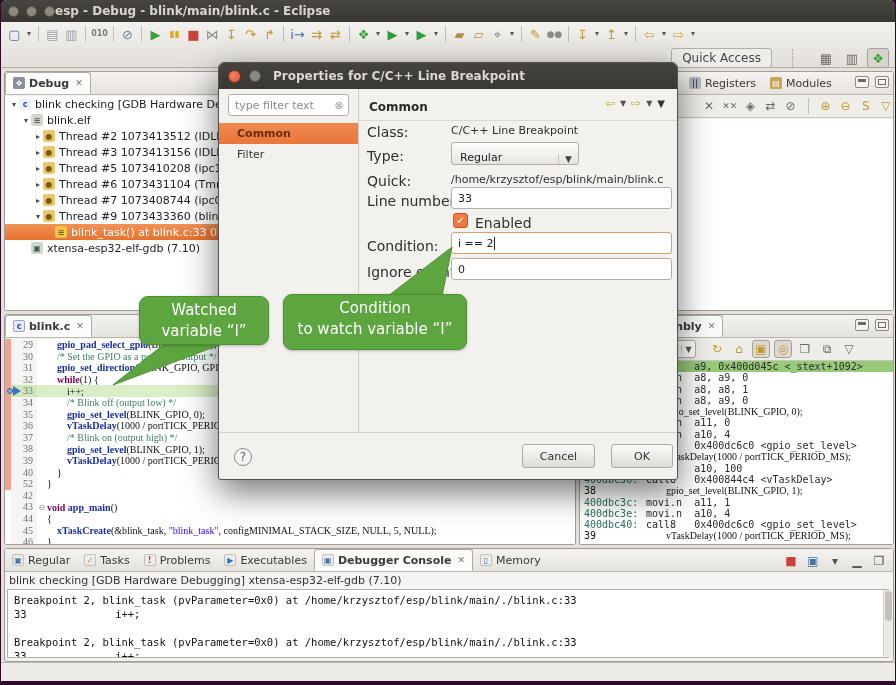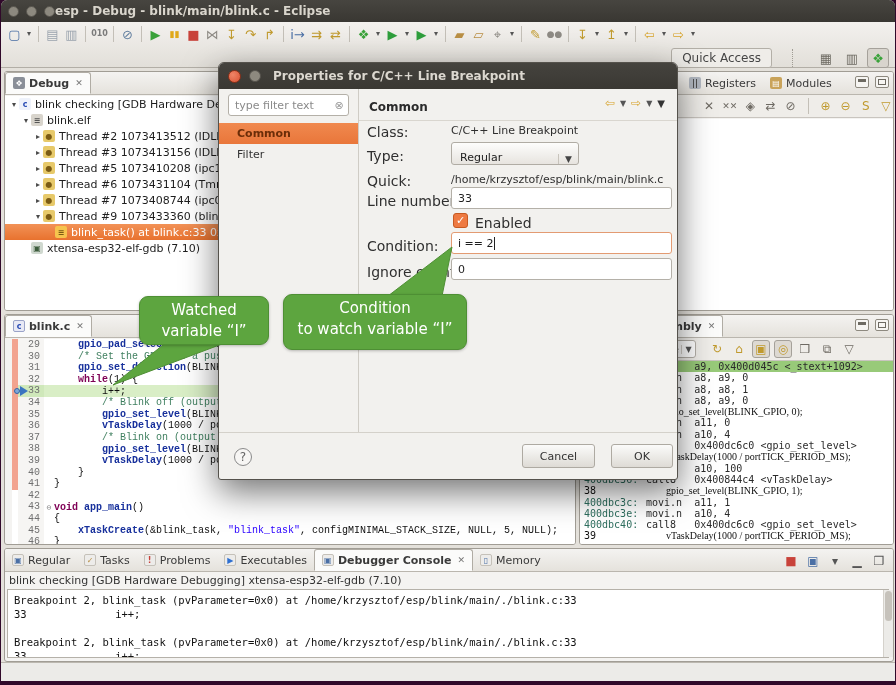--- a/index.html
+++ b/index.html
@@ -38,21 +38,21 @@
   .ticon { width:12px; height:12px; border-radius:2px; display:inline-flex; align-items:center; justify-content:center; font-size:8px; font-weight:bold; color:#fff; }
 
   
   .tree { background:#fff; position:absolute; top:24px; bottom:0; left:0; right:0; overflow:hidden; }
   .trow { height:16px; display:flex; align-items:center; font-size:11px; color:#1e1e1e; white-space:nowrap; overflow:hidden; }
   .trow .arrow { width:10px; font-size:8px; color:#4a4a4a; text-align:center; flex:none; }
   .trow .nicon { flex:none; margin-right:4px; }
   .trow.selected { background:linear-gradient(#f29257,#e8722f); color:#fff; }
 
   
-  .edbody { position:absolute; top:24px; left:0; right:0; bottom:0; background:#fff; font-family:Liberation Mono, monospace; font-size:10px;margin-left:7px; }
+  .edbody { position:absolute; top:24px; left:0; right:0; bottom:0; background:#fff; font-family:Liberation Serif, serif; font-size:10px; }
   .cl { height:11.6px; display:flex; align-items:center; position:relative; }
   .cl .chg { width:6px; align-self:stretch; flex:none; }
   .cl.changed .chg { background:#f2a38f; }
   .cl .ln { width:26px; text-align:right; padding-right:4px; color:#707070; flex:none; background:#f6f5f3; align-self:stretch; line-height:11.6px; }
   .cl .fold { width:10px; flex:none; color:#8a8a8a; font-size:8px; text-align:center; }
   .cl pre { font-family:inherit; white-space:pre; }
   .cl.hl { background:#d9eec6; }
   .cl.hl .ln { background:#cfe8ba; }
   .kw { color:#7f0055; font-weight:bold; }
   .cmt { color:#3f7f5f; }
@@ -369,21 +369,21 @@
           <pre><span class="pl">        </span><span class="fn">vTaskDelay</span><span class="pl">(1000 / portTICK_PERIOD_MS);</span></pre>
         </div>
         <div class="cl changed">
           <span class="chg"></span>
           <span class="ln">40</span>
           <span class="fold"></span>
           <pre><span class="pl">    }</span></pre>
         </div>
         <div class="cl changed">
           <span class="chg"></span>
-          <span class="ln">41</span>
+          <span class="ln">52</span>
           <span class="fold"></span>
           <pre><span class="pl">}</span></pre>
         </div>
         <div class="cl">
           <span class="chg"></span>
           <span class="ln">42</span>
           <span class="fold"></span>
           <pre></pre>
         </div>
         <div class="cl">

